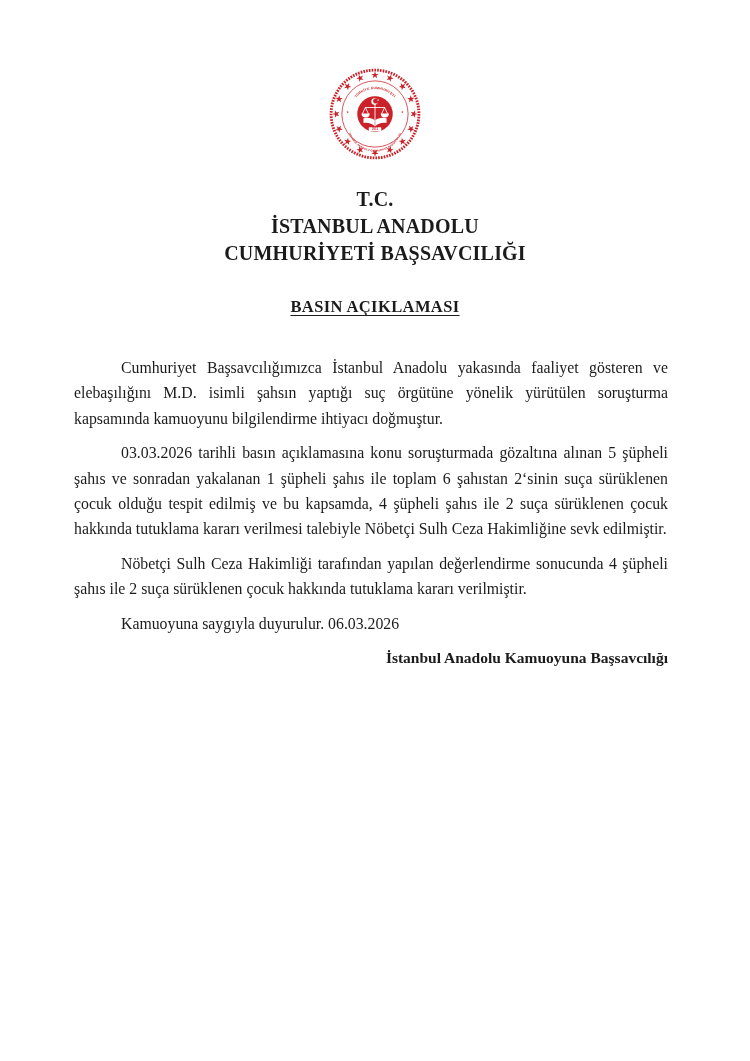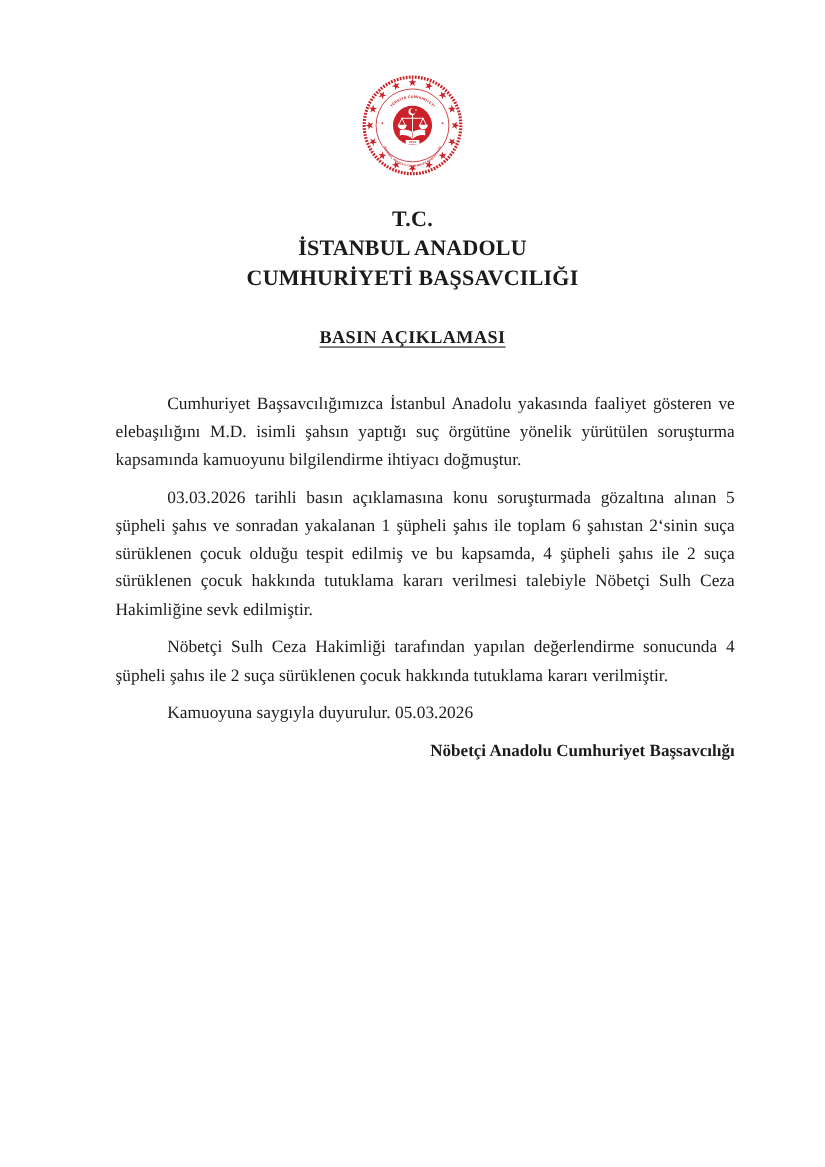--- a/index.html
+++ b/index.html
@@ -37,21 +37,21 @@
     font-weight:bold;
     font-size:16.5px;
     letter-spacing:0.4px;
     font-family:Liberation Serif, serif;
   }
   .doc-title span{
     text-decoration:underline;
     text-underline-offset:3px;
   }
   .body-block{
-    margin:38px 82px 0 105px;
+    margin:38px 82px 0 74px;
     font-size:15.8px;
     line-height:25.4px;
     text-align:justify;
   }
   .body-block p{
     margin:0 0 9px 0;
     text-indent:47px;
   }
   .closing-line{
     margin-top:3px;
@@ -155,17 +155,17 @@
   </div>
 
   <div class="doc-title">
     <span>BASIN AÇIKLAMASI</span>
   </div>
 
   <div class="body-block">
     <p>Cumhuriyet Başsavcılığımızca İstanbul Anadolu yakasında faaliyet gösteren ve elebaşılığını M.D. isimli şahsın yaptığı suç örgütüne yönelik yürütülen soruşturma kapsamında kamuoyunu bilgilendirme ihtiyacı doğmuştur.</p>
     <p>03.03.2026 tarihli basın açıklamasına konu soruşturmada gözaltına alınan 5 şüpheli şahıs ve sonradan yakalanan 1 şüpheli şahıs ile toplam 6 şahıstan 2‘sinin suça sürüklenen çocuk olduğu tespit edilmiş ve bu kapsamda, 4 şüpheli şahıs ile 2 suça sürüklenen çocuk hakkında tutuklama kararı verilmesi talebiyle Nöbetçi Sulh Ceza Hakimliğine sevk edilmiştir.</p>
     <p>Nöbetçi Sulh Ceza Hakimliği tarafından yapılan değerlendirme sonucunda 4 şüpheli şahıs ile 2 suça sürüklenen çocuk hakkında tutuklama kararı verilmiştir.</p>
-    <p class="closing-line">Kamuoyuna saygıyla duyurulur. 05.03.2026</p>
-    <p class="signature-line">Nöbetçi Anadolu Cumhuriyet Başsavcılığı</p>
+    <p class="closing-line">Kamuoyuna saygıyla duyurulur. 06.03.2026</p>
+    <p class="signature-line">İstanbul Anadolu Kamuoyuna Başsavcılığı</p>
   </div>
 
 </div>
 
 </body></html>

